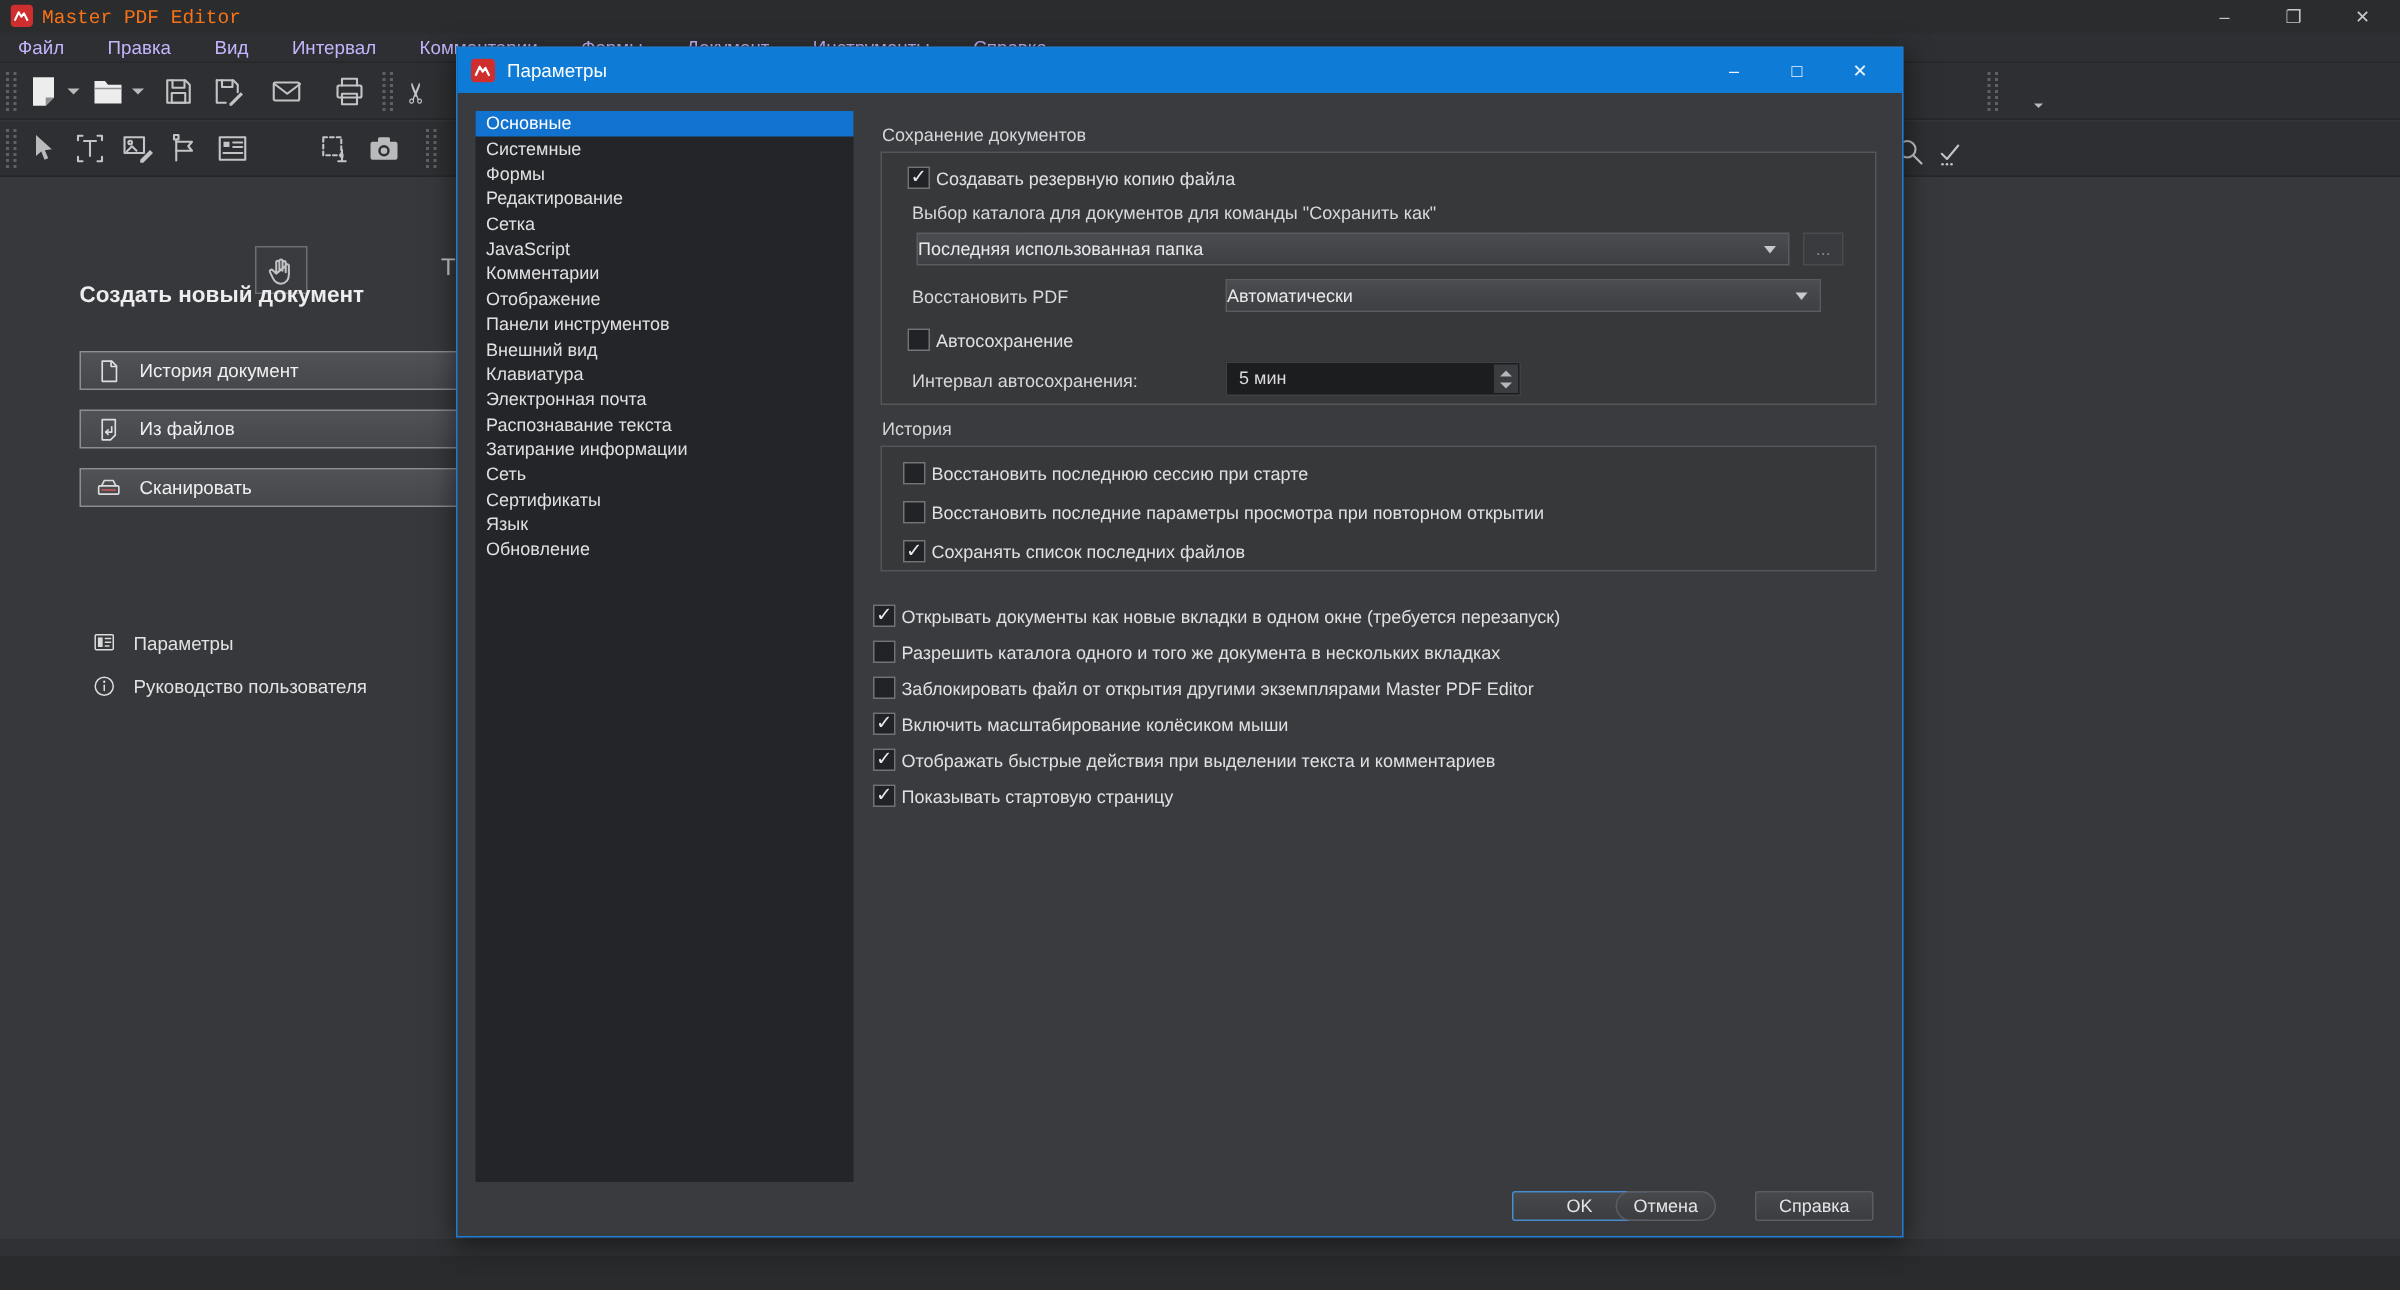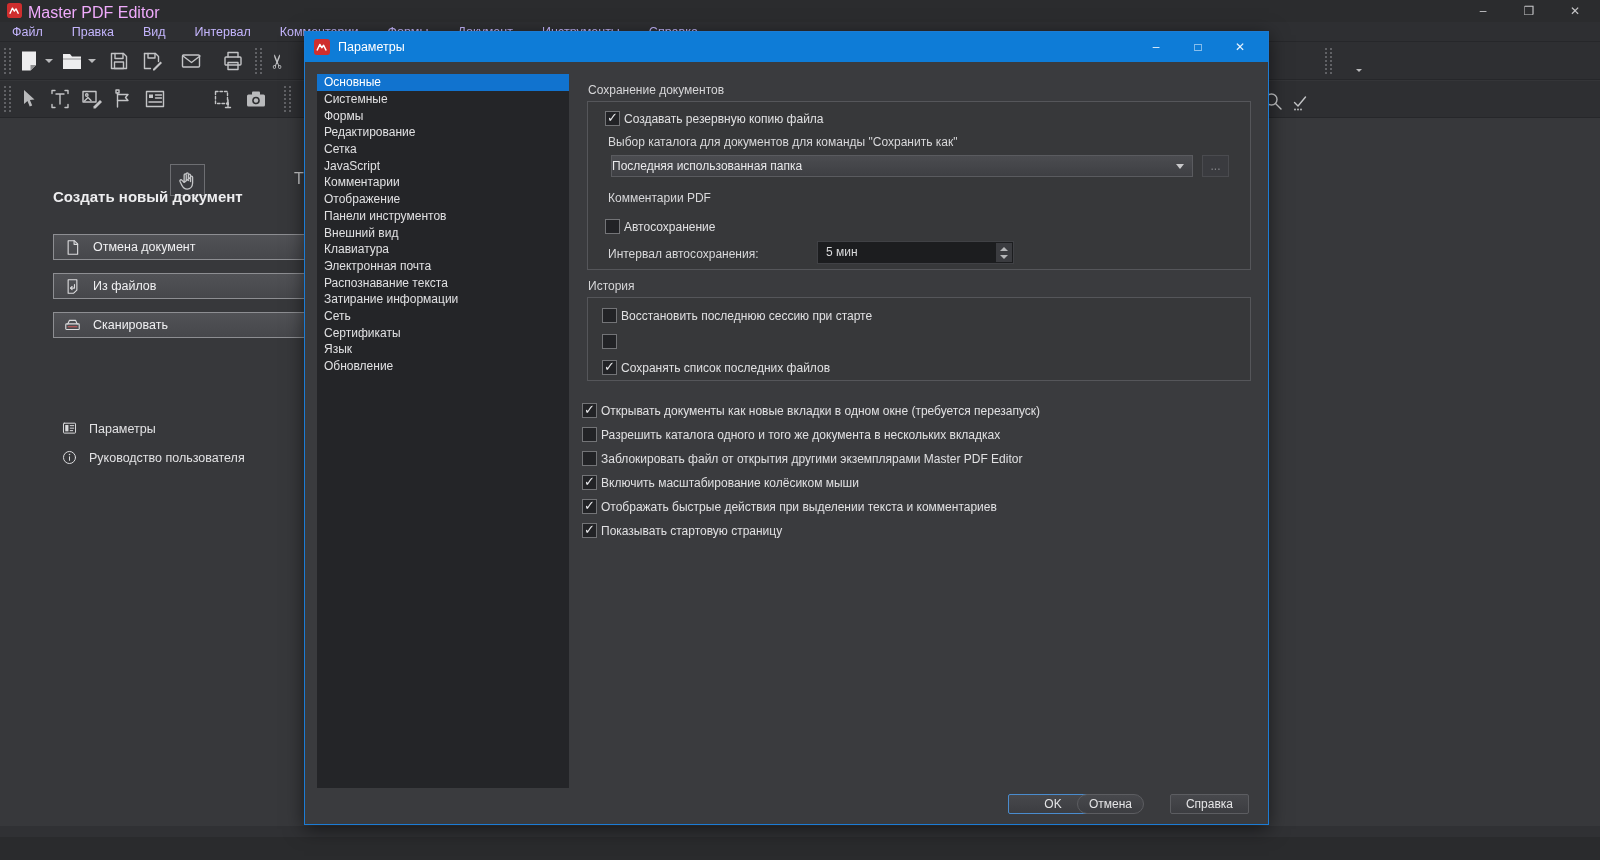--- a/index.html
+++ b/index.html
@@ -2,21 +2,21 @@
 <html><head>
 <meta charset="utf-8">
 <style>
   html,body{margin:0;padding:0;background:#1b1b1d;}
   .screen{position:relative;width:1600px;height:860px;overflow:hidden;background:#37383b;
           font-family:"Liberation Sans",sans-serif;-webkit-font-smoothing:antialiased;}
 
   
   .titlebar{position:absolute;left:0;top:0;width:1600px;height:22px;background:#2b2c2e;display:flex;align-items:center;}
   .app-logo{position:absolute;left:7px;top:3px;width:15px;height:15px;}
-  .app-title{position:absolute;left:28px;top:4px;font-size:16px;color:#f0abfc;}
+  .app-title{position:absolute;left:28px;top:4px;font-size:13px;color:#f97316;font-family:Liberation Mono, monospace;}
   .win-btn{position:absolute;top:0;height:22px;width:44px;display:flex;align-items:center;justify-content:center;
            color:#c6c6c8;font-size:12px;}
   .menubar{position:absolute;left:0;top:22px;width:1600px;height:20px;background:#2e2f32;
            display:flex;align-items:center;padding-left:12px;gap:29px;border-bottom:1px solid #26272a;box-sizing:border-box;}
   .menu-item{font-size:12.5px;color:#c4b5fd;white-space:nowrap;}
   .toolbar{position:absolute;left:0;width:1600px;height:38px;background:#2e2f32;border-bottom:1px solid #26272a;box-sizing:border-box;}
   .tb1{top:42px;} .tb2{top:80px;border-top:1px solid #343538;}
   .grip{position:absolute;width:3px;height:26px;border-left:2px dotted #606165;border-right:2px dotted #606165;}
   .ticon{position:absolute;width:24px;height:24px;}
   .ticon svg{width:24px;height:24px;}
@@ -239,21 +239,21 @@
   </div>
 
   <div>
     <div class="sp-heading">Создать новый документ</div>
 
     <div class="sp-btn" style="top:234px;">
       <svg viewBox="0 0 24 24" class="st2">
           <path d="M6.5 3.5h8l4 4v13h-12z"></path>
           <path d="M14 3.5v4.5h4.5"></path>
         </svg>
-      <span>Отмена документ</span>
+      <span>История документ</span>
     </div>
     <div class="sp-btn" style="top:273px;">
       <svg viewBox="0 0 24 24" class="st2">
           <path d="M6.5 3.5h11v13l-4 4h-7z"></path>
           <path d="M14.5 9.5v4.5H9.5"></path>
           <path d="M11.5 12l-2 2 2 2"></path>
         </svg>
       <span>Из файлов</span>
     </div>
     <div class="sp-btn" style="top:312px;">
@@ -325,40 +325,45 @@
     <span class="cb checked" style="left:300px;top:79px;"></span>
     <span class="cb-label" style="left:319px;top:80px;">Создавать резервную копию файла</span>
 
     <span class="fld-label" style="left:303px;top:103px;">Выбор каталога для документов для команды "Сохранить как"</span>
     <div class="combo" style="left:306px;top:123px;width:582px;height:22px;">
       <span>Последняя использованная папка</span>
       <span class="combo-arrow"></span>
     </div>
     <div class="browse-btn" style="left:897px;top:123px;width:27px;height:22px;">...</div>
 
-    <span class="fld-label" style="left:303px;top:159px;">Комментарии PDF</span>
+    <span class="fld-label" style="left:303px;top:159px;">Восстановить PDF</span>
+    <div class="combo" style="left:512px;top:154px;width:397px;height:22px;">
+      <span>Автоматически</span>
+      <span class="combo-arrow"></span>
+    </div>
 
     <span class="cb" style="left:300px;top:187px;"></span>
     <span class="cb-label" style="left:319px;top:188px;">Автосохранение</span>
 
     <span class="fld-label" style="left:303px;top:215px;">Интервал автосохранения:</span>
     <div class="spin" style="left:512px;top:209px;width:197px;height:23px;">
       <span>5 мин</span>
       <span class="spin-btns">
         <span class="spin-up"></span>
         <span class="spin-down"></span>
       </span>
     </div>
 
     <span class="grp-title" style="left:283px;top:247px;">История</span>
     <div class="grp-box" style="left:282px;top:265px;width:664px;height:84px;"></div>
 
     <span class="cb" style="left:297px;top:276px;"></span>
     <span class="cb-label" style="left:316px;top:277px;">Восстановить последнюю сессию при старте</span>
     <span class="cb" style="left:297px;top:302px;"></span>
+    <span class="cb-label" style="left:316px;top:303px;">Восстановить последние параметры просмотра при повторном открытии</span>
     <span class="cb checked" style="left:297px;top:328px;"></span>
     <span class="cb-label" style="left:316px;top:329px;">Сохранять список последних файлов</span>
 
     <span class="cb checked" style="left:277px;top:371px;"></span>
     <span class="cb-label" style="left:296px;top:372px;">Открывать документы как новые вкладки в одном окне (требуется перезапуск)</span>
     <span class="cb" style="left:277px;top:395px;"></span>
     <span class="cb-label" style="left:296px;top:396px;">Разрешить каталога одного и того же документа в нескольких вкладках</span>
     <span class="cb" style="left:277px;top:419px;"></span>
     <span class="cb-label" style="left:296px;top:420px;">Заблокировать файл от открытия другими экземплярами Master PDF Editor</span>
     <span class="cb checked" style="left:277px;top:443px;"></span>

